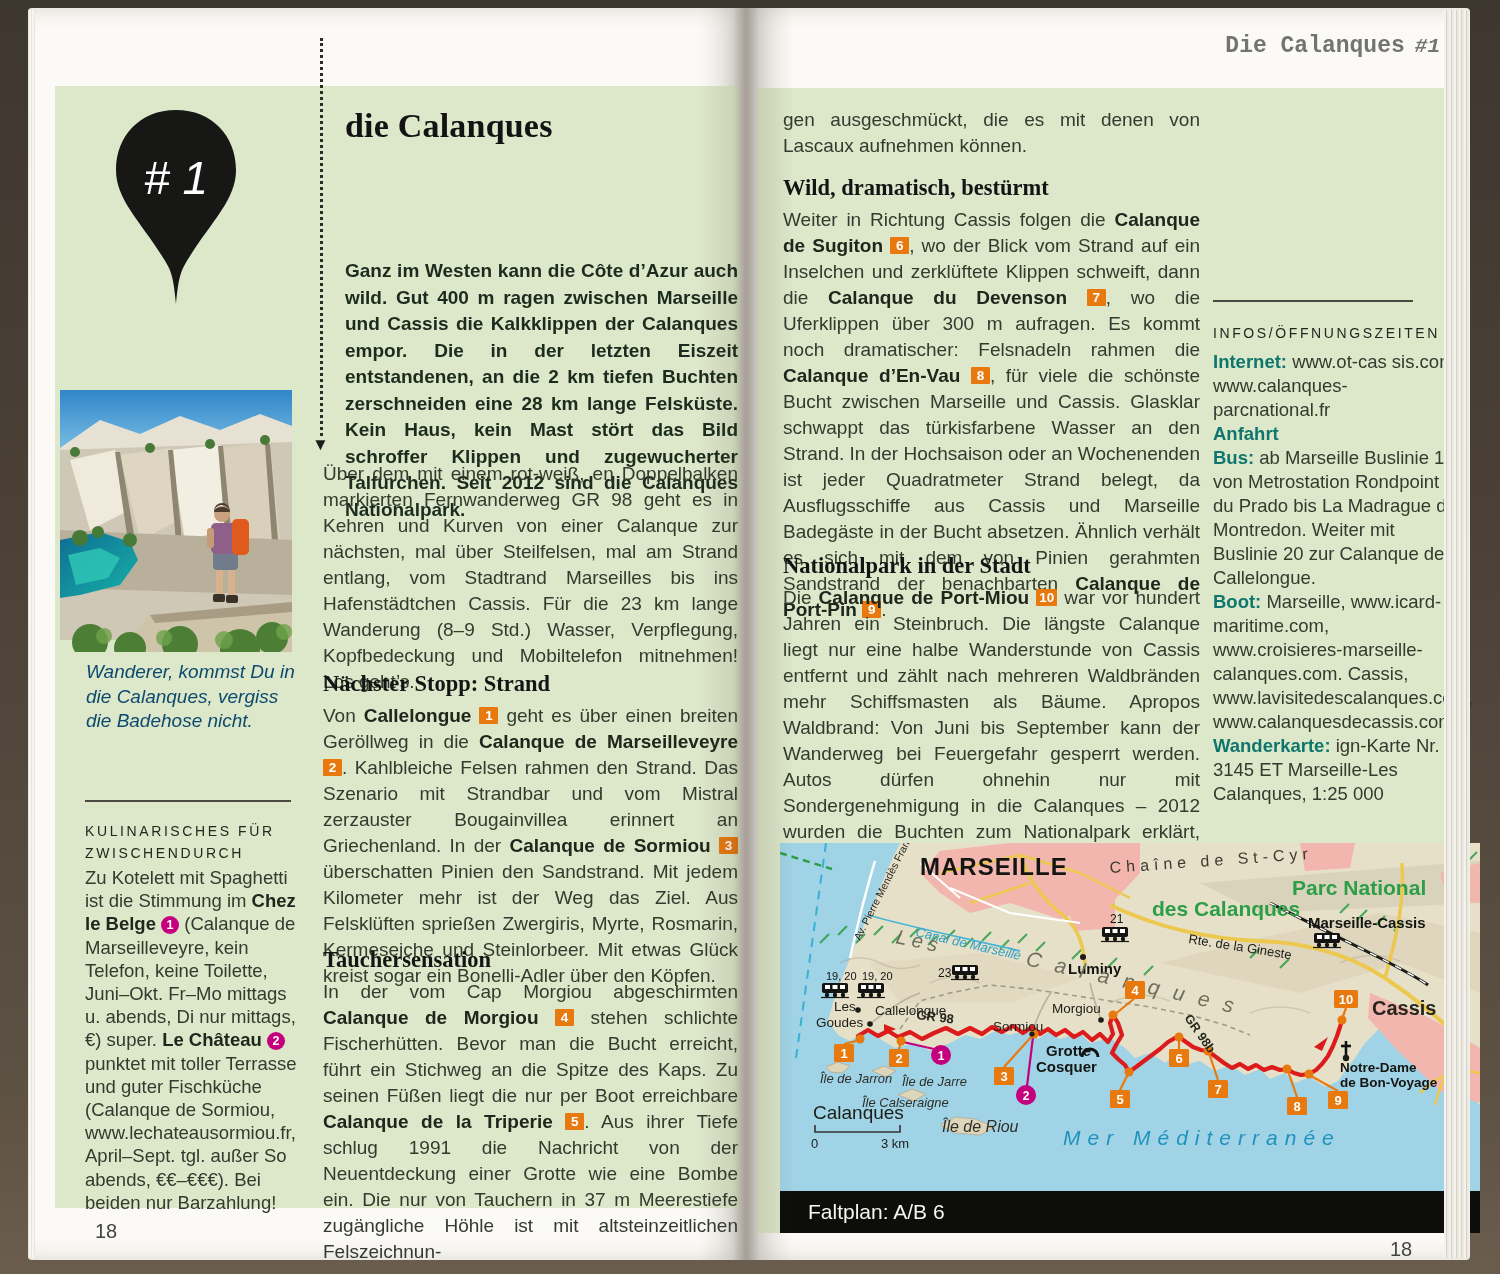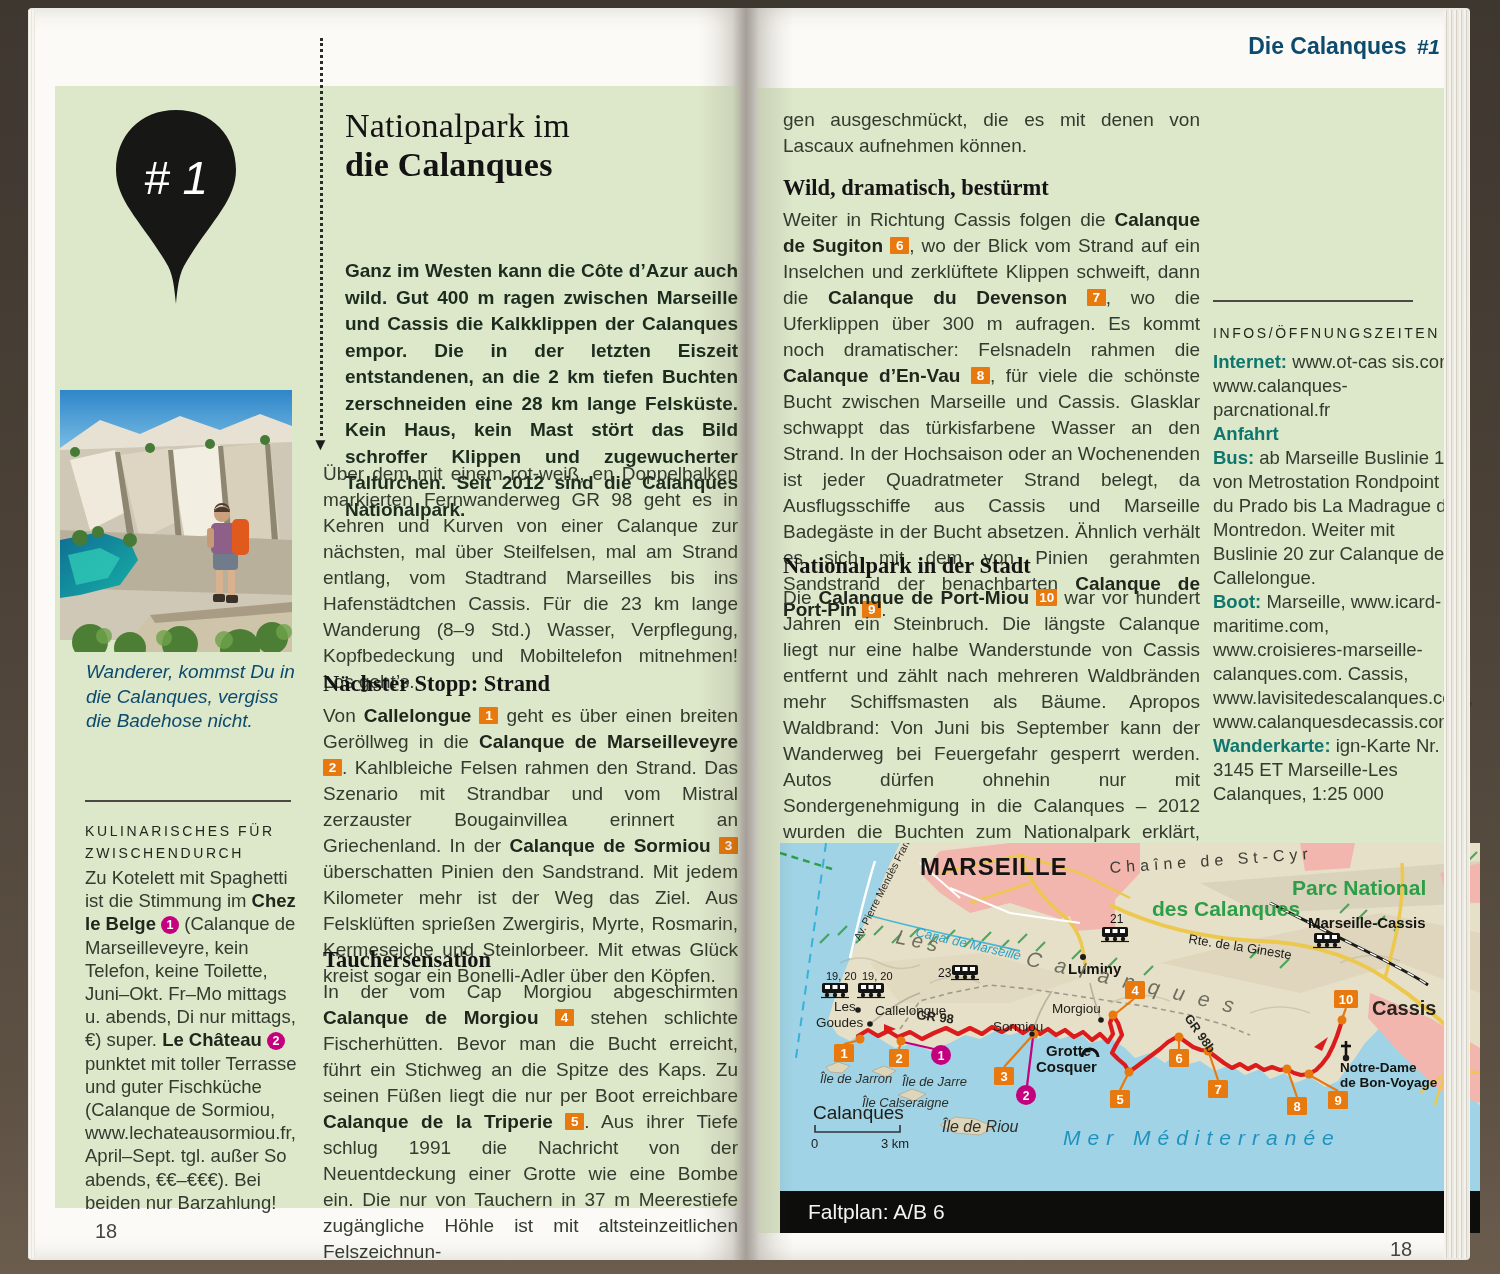--- a/index.html
+++ b/index.html
@@ -34,21 +34,21 @@
   .info-text strong{color:#0f766e}
   .caption{font-style:italic;font-size:19px;line-height:24.5px;color:#0c4a6e}
   .rule{background:#4a4a42;height:2px}
   .mk-sq{display:inline-block;min-width:13px;padding:0 3px;height:17px;line-height:17px;background:#e8790f;
          color:#fff;font-weight:700;font-size:13.5px;text-align:center;border-radius:1px;vertical-align:2px}
   .mk-pc{display:inline-block;width:18px;height:18px;line-height:18px;border-radius:50%;background:#c4007e;
          color:#fff;font-weight:700;font-size:12.5px;text-align:center;vertical-align:1px}
   .dotline{border-left:3px dotted #2b2b28;width:0}
   .dot-arrow{font-size:17px;color:#1c1c1a;line-height:17px}
   .pagenum{font-size:20px;color:#45453f}
-  .running-head{font-family:Liberation Sans, sans-serif;font-weight:700;font-size:23px;color:#0c4a6e;text-align:right}
+  .running-head{font-family:Liberation Mono, monospace;font-weight:700;font-size:23px;color:#737373;text-align:right}
   .running-head .badge{font-style:italic;font-weight:700;font-size:21px;padding-left:10px}
   .map{left:780px;top:843px;width:728px;height:390px;overflow:hidden}
   .faltplan{position:absolute;left:0;bottom:0;width:700px;height:42px;background:#0d0d0c;color:#f4f4f0;
             font-size:21px;line-height:42px;padding-left:28px;box-sizing:border-box}
   svg text{font-family:"Liberation Sans",sans-serif}
 </style>
 </head>
 <body>
 
 <div>
@@ -135,21 +135,20 @@
     </svg>
   </div>
 
   <div class="abs caption" style="left:86px;top:660px;width:212px">Wanderer, kommst Du in die Calanques, vergiss die Badehose nicht.</div>
 
   <div class="abs rule" style="left:85px;top:800px;width:206px"></div>
   <div class="abs small-head" style="left:85px;top:820px;width:230px">KULINARISCHES FÜR ZWISCHENDURCH</div>
   <div class="abs side-text" style="left:85px;top:866px;width:220px">Zu Kotelett mit Spaghetti ist die Stimmung im <strong>Chez le Belge</strong> <span class="mk-pc">1</span> (Calanque de Marseilleveyre,  kein Telefon, keine Toilette, Juni–Okt. Fr–Mo mittags u. abends, Di nur mittags, €) super. <strong>Le Château</strong> <span class="mk-pc">2</span> punktet mit toller Terrasse und guter Fischküche (Calanque de Sormiou, www.lechateausormiou.fr, April–Sept. tgl. außer So abends, €€–€€€). Bei beiden nur Barzahlung!</div>
 
   <div class="abs serif-title" style="left:345px;top:106px;width:400px">
-    <div>Nationalpark im</div>
     <div class="bold">die Calanques</div>
   </div>
 
   <div class="abs intro" style="left:345px;top:258px;width:393px">Ganz im Westen kann die Côte d’Azur auch wild. Gut 400 m ragen zwischen Marseille und Cassis die Kalkklippen der Calanques empor. Die in der letzten Eiszeit entstandenen, an die 2 km tiefen Buchten zerschneiden eine 28 km lange Felsküste. Kein Haus, kein Mast stört das Bild schroffer Klippen und zugewucherter Talfurchen. Seit 2012 sind die Calanques Nationalpark.</div>
 
   <div class="abs body-text" style="left:323px;top:461px;width:415px">Über dem mit einem rot-weiß, en Doppelbalken markierten Fernwanderweg GR 98 geht es in Kehren und Kurven von einer Calanque zur nächsten, mal über Steilfelsen, mal am Strand entlang, vom Stadtrand Marseilles bis ins Hafenstädtchen Cassis. Für die 23 km lange Wanderung (8–9 Std.) Wasser, Verpflegung, Kopfbedeckung und Mobiltelefon mitnehmen! Los geht’s.</div>
 
   <div class="abs serif-h" style="left:323px;top:671px">Nächster Stopp: Strand</div>
   <div class="abs body-text" style="left:323px;top:703px;width:415px">Von <strong>Callelongue</strong> <span class="mk-sq">1</span> geht es über einen breiten Geröllweg in die <strong>Calanque de Marseilleveyre</strong> <span class="mk-sq">2</span>. Kahlbleiche Felsen rahmen den Strand. Das Szenario mit Strandbar und vom Mistral zerzauster Bougainvillea erinnert an Griechenland. In der <strong>Calanque de Sormiou</strong> <span class="mk-sq">3</span> überschatten Pinien den Sandstrand. Mit jedem Kilometer mehr ist der Weg das Ziel. Aus Felsklüften sprießen Zwergiris, Myrte, Rosmarin, Kermeseiche und Steinlorbeer. Mit etwas Glück kreist sogar ein Bonelli-Adler über den Köpfen.</div>
 

